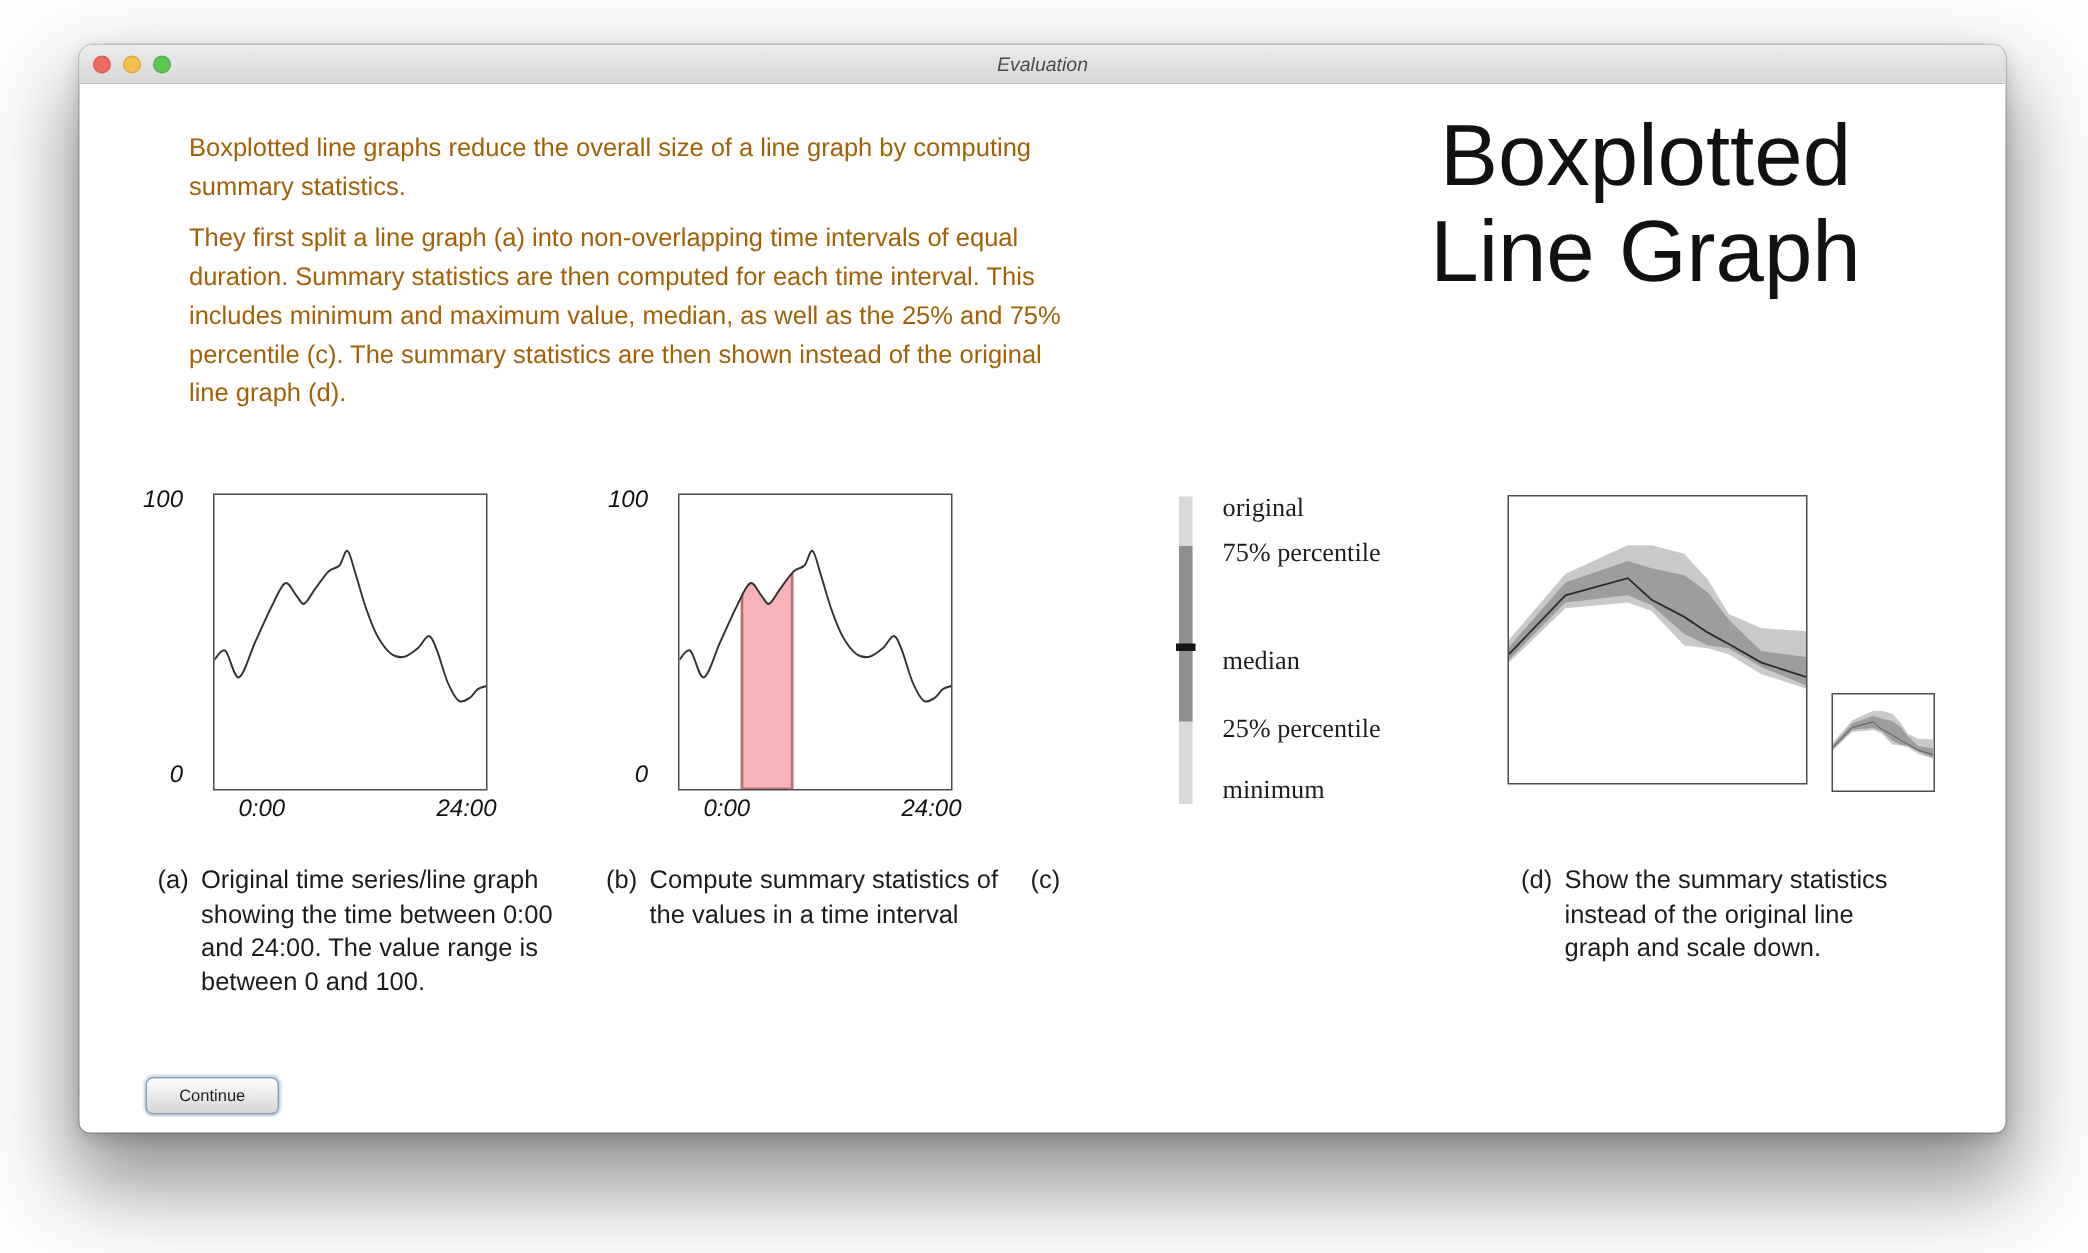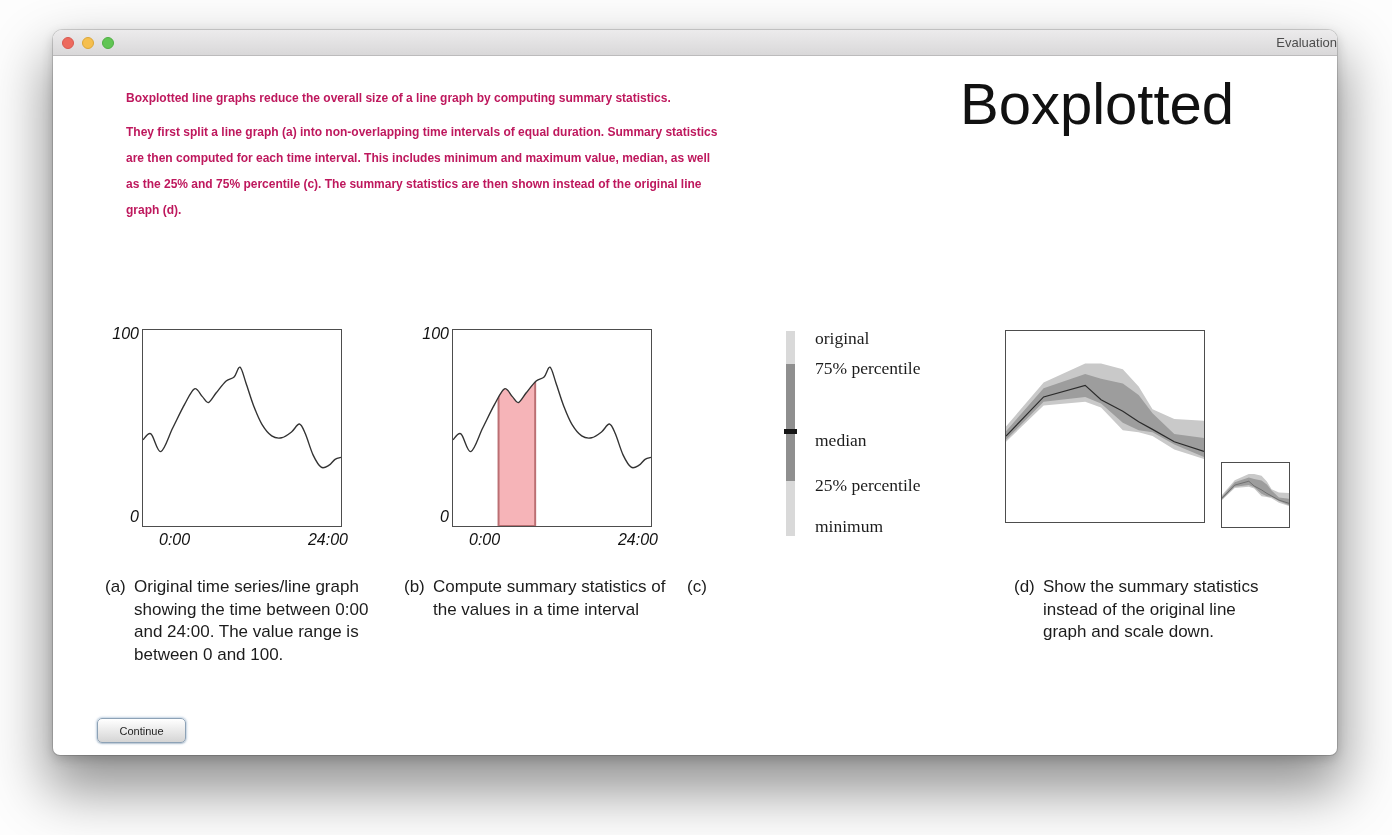--- a/index.html
+++ b/index.html
@@ -8,40 +8,40 @@
 
   .window { position:absolute; left:53px; top:30px; width:1284px; height:725px;
             background:#ffffff; border-radius:9px 9px 7px 7px;
             box-shadow: 0 0 0 1px rgba(0,0,0,0.14),
                         0 30px 55px 6px rgba(0,0,0,0.42),
                         0 4px 12px rgba(0,0,0,0.18); }
 
   .titlebar { position:absolute; left:0; top:0; right:0; height:26px;
               background:linear-gradient(#ecebec,#d9d8d9);
               border-bottom:1px solid #bcbbbc; border-radius:9px 9px 0 0; }
-  .title { position:absolute; left:0; right:0; top:5px; text-align:right;
-           font-size:13px; color:#4c4c4c; }
+  .title { position:absolute; left:0; right:0; top:5px; text-align:center;
+           font-size:13px; color:#4c4c4c;font-style:italic; }
   .lights { position:absolute; left:9px; top:7px; display:flex; gap:8px; }
   .light { width:12px; height:12px; border-radius:50%; }
   .light.red    { background:#ed6a5e; border:0.5px solid #d95850; }
   .light.yellow { background:#f5bf4f; border:0.5px solid #dca737; }
   .light.green  { background:#61c554; border:0.5px solid #4faf43; }
 
   .content { position:absolute; left:0; top:27px; right:0; bottom:0; }
 
   .intro { position:absolute; left:73px; top:29px; width:596px;
-           font-size:12px; line-height:25.9px; color:#be185d;font-weight:bold; }
+           font-size:17px; line-height:25.9px; color:#a16207; }
   .intro p + p { margin-top:8px; }
 
   .headline { position:absolute; left:839px; top:15px; width:410px;
               text-align:center; font-size:58px; line-height:64px;
               font-weight:300; color:#111; }
 
   
-  .fig { position:absolute; width:200px; height:198px;font-style:italic; }
+  .fig { position:absolute; width:183px; height:198px;font-style:italic; }
   .fig-a { left:89px;  top:272px; }
   .fig-b { left:399px; top:272px; }
   .chartbox { position:absolute; inset:0; border:1px solid #4d4d4d; background:#fff; }
   .chartbox svg { display:block; width:100%; height:100%; }
   .axlab { position:absolute; font-size:16px; color:#111; white-space:nowrap; }
   .ylab.top { right:203px; top:-4px; }
   .ylab.bot { right:203px; bottom:1px; }
   .xlab.left  { left:-5px;  top:202px;margin-left:22px; }
   .xlab.right { right:-6px; top:202px; }
 
@@ -94,20 +94,21 @@
 
   <div class="content">
 
     <div class="intro">
       <p>Boxplotted line graphs reduce the overall size of a line graph by computing summary statistics.</p>
       <p>They first split a line graph (a) into non-overlapping time intervals of equal duration. Summary statistics are then computed for each time interval. This includes minimum and maximum value, median, as well as the 25% and 75% percentile (c). The summary statistics are then shown instead of the original line graph (d).</p>
     </div>
 
     <div class="headline">
       <div>Boxplotted</div>
+      <div>Line Graph</div>
     </div>
 
     <div class="fig fig-a">
       <div class="axlab ylab top">100</div>
       <div class="axlab ylab bot">0</div>
       <div class="chartbox">
         <svg id="svg-line-a" viewBox="0 0 200 198" preserveAspectRatio="none">
             <path d="M0 110.9 C1.3 109.9 5 103 8 104.9 C11 106.9 14.3 123.8 18 122.8 C21.7 121.8 26 106.9 30 99 C34 91.1 38.3 81.8 42 75.2 C45.7 68.6 49 60.7 52 59.4 C55 58.1 57.7 65 60 67.3 C62.3 69.6 63.7 73.9 66 73.3 C68.3 72.6 71 67 74 63.4 C77 59.7 81 54.1 84 51.5 C87 48.8 89.7 49.8 92 47.5 C94.3 45.2 96 36.6 98 37.6 C100 38.6 101.7 46.9 104 53.5 C106.3 60.1 109.3 70.3 112 77.2 C114.7 84.1 117 90.1 120 95 C123 100 126.7 104.6 130 106.9 C133.3 109.2 136.7 109.6 140 108.9 C143.3 108.2 147 105.3 150 103 C153 100.6 155.7 94.7 158 95 C160.3 95.4 161.7 99.7 164 104.9 C166.3 110.2 169.3 121.1 172 126.7 C174.7 132.3 177.3 137 180 138.6 C182.7 140.3 185.7 137.9 188 136.6 C190.3 135.3 192 132 194 130.7 C196 129.4 199 129 200 128.7" fill="none" stroke="#333333" stroke-width="1.4"></path>
           </svg>
       </div>

